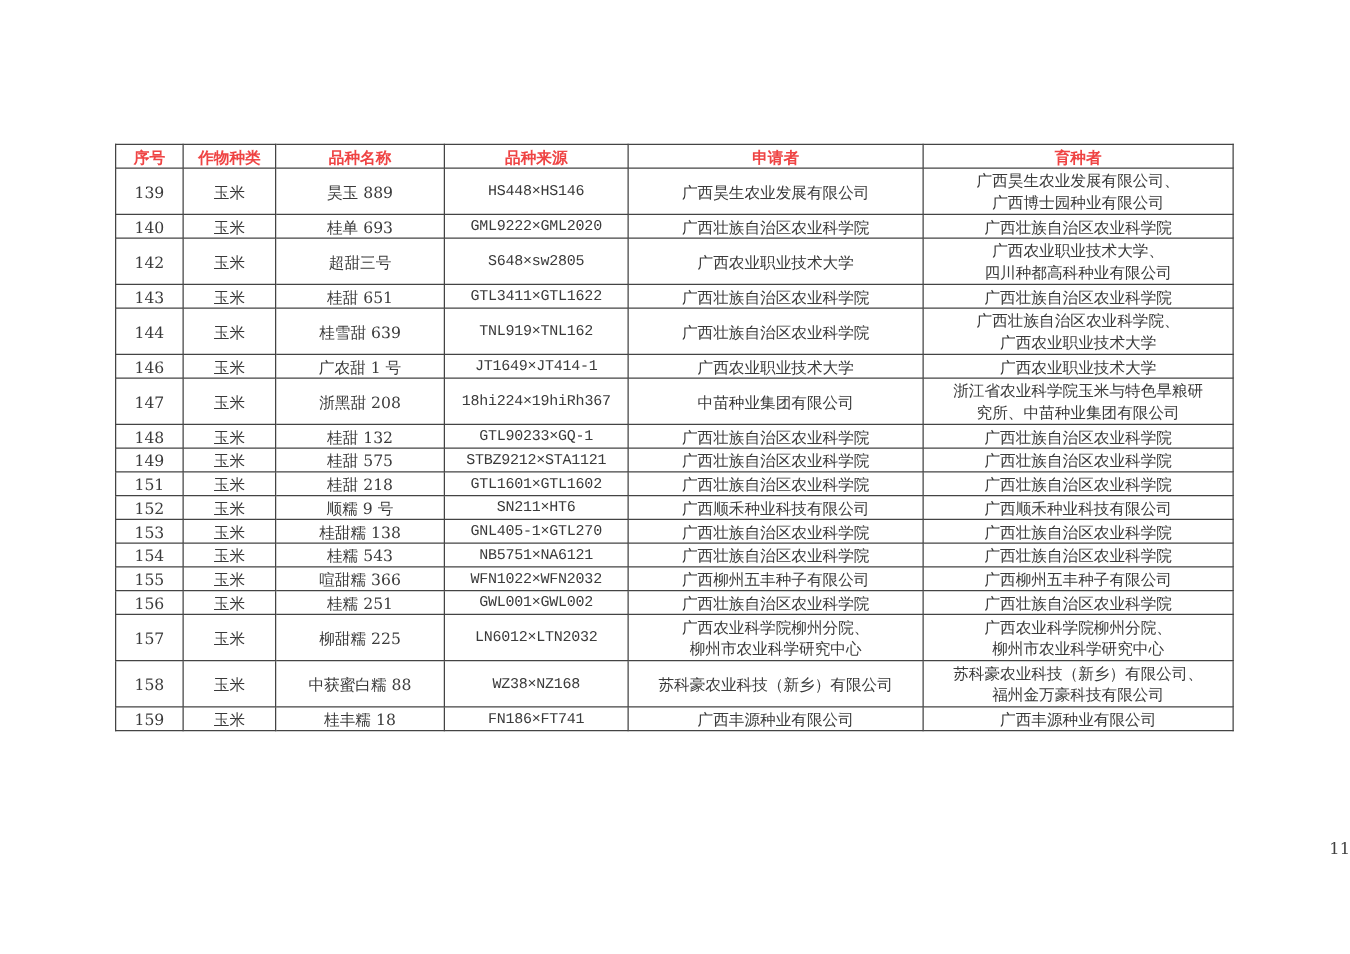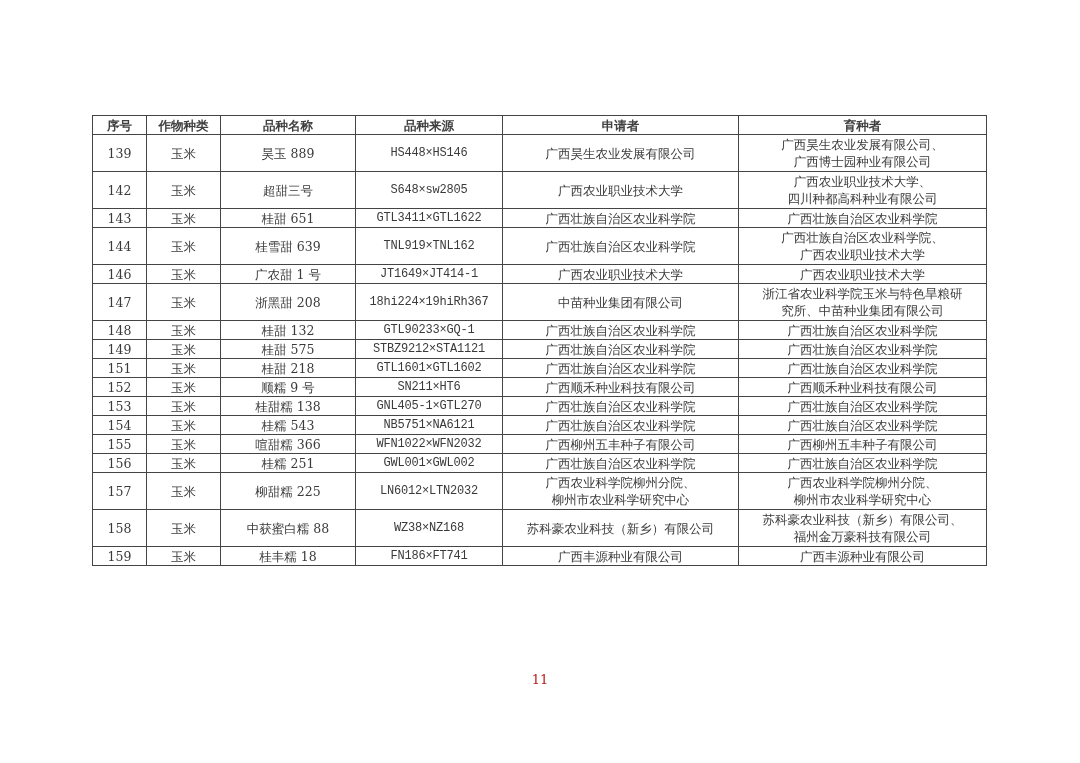--- a/index.html
+++ b/index.html
@@ -4,27 +4,27 @@
 <style>
   html, body { margin: 0; padding: 0; background: #ffffff; }
   body { width: 1080px; height: 763px; position: relative; overflow: hidden;
          font-family: "DejaVu Serif", "Liberation Serif", serif; color: #333; }
   .page { position: absolute; left: 0; top: 0; width: 1080px; height: 763px; background: #fff; }
   table.reg { position: absolute; left: 92px; top: 115px; width: 894px; border-collapse: collapse;
               table-layout: fixed; font-size: 12.5px; }
   table.reg th, table.reg td { border: 1px solid #444; text-align: center; vertical-align: middle;
               padding: 0 2px; line-height: 17px; }
   table.reg th { font-family: "DejaVu Sans", "Liberation Sans", sans-serif; font-weight: bold;
-              font-size: 12.5px; color: #404040; height: 18px; }
+              font-size: 12.5px; color: #ef4444; height: 18px; }
   table.reg td { color: #3a3a3a; }
   tr.h1 td { height: 18px; }
   tr.h2 td { height: 36px; }
   td.src { font-family: Liberation Mono, monospace; font-size: 12px; letter-spacing: -0.2px; }
-  .page-num { position: absolute; left: 0; width: 1080px; top: 672px; text-align: center;
-              font-size: 13px; color: #b91c1c; }
+  .page-num { position: absolute; left: 0; width: 1080px; top: 672px; text-align: right;
+              font-size: 13px; color: #404040; }
   .line { display: block; }
 </style>
 </head>
 <body>
 
 <div class="page">
   <table class="reg">
     <colgroup>
       <col style="width:54px">
         <col style="width:74px">
@@ -50,20 +50,32 @@
           <td>昊玉 889</td>
           <td class="src">HS448×HS146</td>
           <td>
             <span class="line">广西昊生农业发展有限公司</span>
           </td>
           <td>
             <span class="line">广西昊生农业发展有限公司、</span>
             <span class="line">广西博士园种业有限公司</span>
           </td>
         </tr>
+        <tr class="h1">
+          <td>140</td>
+          <td>玉米</td>
+          <td>桂单 693</td>
+          <td class="src">GML9222×GML2020</td>
+          <td>
+            <span class="line">广西壮族自治区农业科学院</span>
+          </td>
+          <td>
+            <span class="line">广西壮族自治区农业科学院</span>
+          </td>
+        </tr>
         <tr class="h2">
           <td>142</td>
           <td>玉米</td>
           <td>超甜三号</td>
           <td class="src">S648×sw2805</td>
           <td>
             <span class="line">广西农业职业技术大学</span>
           </td>
           <td>
             <span class="line">广西农业职业技术大学、</span>

